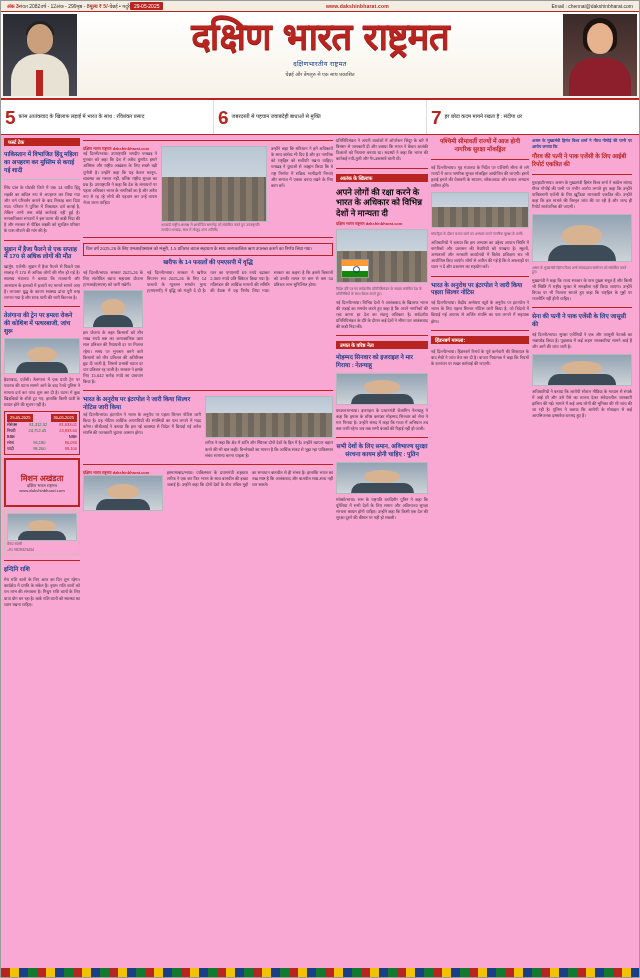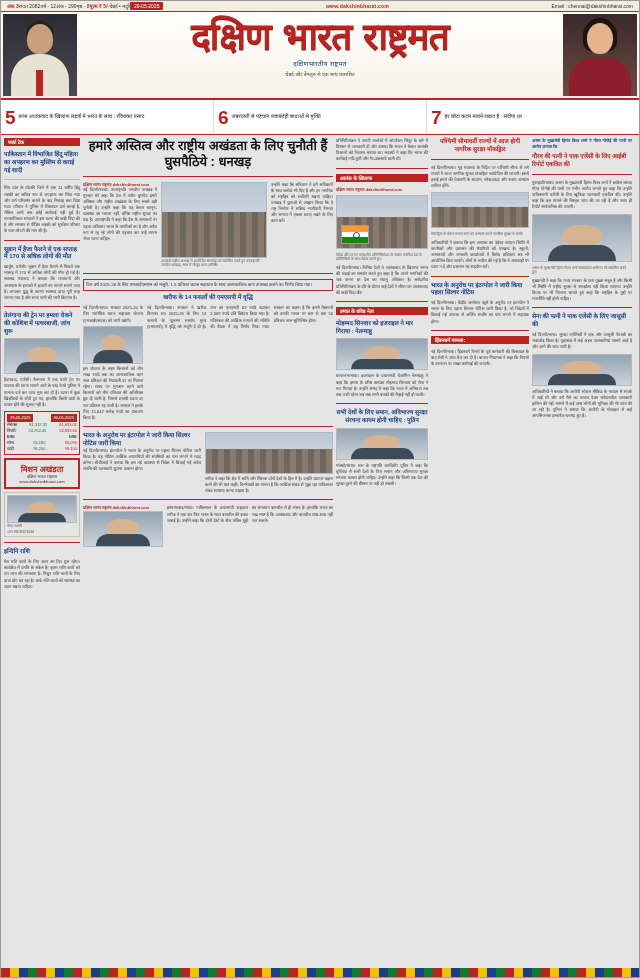--- a/index.html
+++ b/index.html
@@ -1,17 +1,17 @@
 <!DOCTYPE html>
 <html><head>
 <meta charset="utf-8">
 <style>
   html,body{margin:0;padding:0;background:#bdbdbd;}
   body{font-family:"Liberation Sans",sans-serif;}
-  .page{width:640px;height:978px;background:#e5e5e5;position:relative;overflow:hidden;
+  .page{width:640px;height:978px;background:#f9a8d4;position:relative;overflow:hidden;
         border:1px solid #999;box-sizing:border-box;}
   
   .topstrip{display:flex;align-items:center;justify-content:space-between;
             background:#f3ece0;border-bottom:1px solid #b8241f;
             font-size:5px;color:#333;padding:2px 6px;height:11px;box-sizing:border-box;}
   .topstrip .seg{white-space:nowrap;}
   .topstrip .red{color:#b8241f;font-weight:bold;}
   .topstrip .mid{flex:1;text-align:center;color:#b8241f;font-weight:bold;letter-spacing:.2px;}
   .topstrip .date{background:#b8241f;color:#fff;padding:1px 4px;border-radius:1px;}
   
@@ -77,21 +77,21 @@
   .sky{position:absolute;inset:0;background:linear-gradient(#b9c7d4,#dfe3e6);}
   .portrait{position:absolute;inset:0;background:linear-gradient(#93a3b3,#cdd3d8);}
   .portrait:after{content:"";position:absolute;left:50%;top:22%;width:40%;height:46%;
         margin-left:-20%;background:#d7b392;border-radius:50% 50% 45% 45%;}
   .portrait:before{content:"";position:absolute;left:50%;bottom:0;width:70%;height:34%;
         margin-left:-35%;background:#3d4a57;border-radius:30px 30px 0 0;z-index:2;}
   .stockbox{border:1px solid #b8241f;padding:2px;font-size:4px;}
   .stockrow{display:flex;justify-content:space-between;line-height:1.5;}
   .grn{color:#127a2e;} .red2{color:#b8241f;}
   .datechip{background:#b8241f;color:#fff;font-size:4px;padding:1px 3px;display:inline-block;}
-  .ad{border:2px solid #b8241f;text-align:center;padding:3px;}
+  .ad{border:2px solid #b8241f;text-align:center;padding:12px;}
   .ad .big{font-size:8px;font-weight:bold;color:#b8241f;}
   .ad .small{font-size:4.2px;color:#333;}
   .footstrip{position:absolute;left:0;right:0;bottom:0;height:9px;
         background:repeating-linear-gradient(90deg,#b8241f 0 9px,#f2c200 9px 18px,#1a3f87 18px 27px,#127a2e 27px 36px);}
 </style>
 </head>
 <body>
 
 <div class="page">
 
@@ -208,21 +208,20 @@
         <div class="cap">वेंकट स्वामी</div>
         <div class="cap">+91 9828323434</div>
       </div>
 
       <div class="rule"></div>
       <div class="sub-h">इन्दिनि राशि</div>
       <div class="txt">मेष राशि वालों के लिए आज का दिन शुभ रहेगा। कार्यक्षेत्र में प्रगति के संकेत हैं। वृषभ राशि वालों को धन लाभ की संभावना है। मिथुन राशि वालों के लिए यात्रा योग बन रहा है। कर्क राशि वालों को स्वास्थ्य का ध्यान रखना चाहिए।</div>
     </div>
 
     <div class="col c2">
-      <div class="hl" style="font-size:13px;text-align:center;line-height:1.25">हमारे अस्तित्व और राष्ट्रीय अखंडता के लिए चुनौती हैं घुसपैठिये : धनखड़</div>
       <div class="rule"></div>
       <div style="display:flex;gap:4px">
         <div style="width:74px">
           <div class="byline">दक्षिण भारत राष्ट्रमत
 dakshinbharat.com</div>
           <div class="txt">नई दिल्ली/भाषा। उपराष्ट्रपति जगदीप धनखड़ ने गुरुवार को कहा कि देश में अवैध घुसपैठ हमारे अस्तित्व और राष्ट्रीय अखंडता के लिए सबसे बड़ी चुनौती है। उन्होंने कहा कि यह केवल कानून-व्यवस्था का मसला नहीं, बल्कि राष्ट्रीय सुरक्षा का प्रश्न है। उपराष्ट्रपति ने कहा कि देश के संसाधनों पर पहला अधिकार भारत के नागरिकों का है और अवैध रूप से रह रहे लोगों की पहचान कर उन्हें वापस भेजा जाना चाहिए।</div>
         </div>
         <div style="flex:1">
           <div class="photo" style="height:74px">
             <div class="sky"></div>
@@ -276,20 +275,21 @@
             </div>
         </div>
         <div style="flex:1" class="txt cols2">इस्लामाबाद/भाषा। पाकिस्तान के प्रधानमंत्री शहबाज शरीफ ने एक बार फिर भारत के साथ बातचीत की इच्छा जताई है। उन्होंने कहा कि दोनों देशों के बीच लंबित मुद्दों का समाधान बातचीत से ही संभव है। हालांकि भारत का रुख स्पष्ट है कि आतंकवाद और बातचीत साथ-साथ नहीं चल सकते।</div>
       </div>
     </div>
 
     <div class="col c3">
       <div class="txt">प्रतिनिधिमंडल ने अपनी वार्ताओं में ऑपरेशन सिंदूर के बारे में विस्तार से जानकारी दी और बताया कि भारत ने केवल आतंकी ठिकानों को निशाना बनाया था। सदस्यों ने कहा कि भारत की कार्रवाई नपी-तुली और गैर-उकसावे वाली थी।</div>
       <div class="rule"></div>
       <div class="label">आतंक के खिलाफ</div>
+      <div class="hl">अपने लोगों की रक्षा करने के भारत के अधिकार को विभिन्न देशों ने मान्यता दी</div>
       <div class="byline">दक्षिण भारत राष्ट्रमत
 dakshinbharat.com</div>
       <div class="photo" style="height:52px">
         <div class="sky"></div>
           <div class="people"></div>
         <div class="flag">
             <div class="chakra"></div>
           </div>
       </div>
       <div class="cap">विदेश दौरे पर गए सर्वदलीय प्रतिनिधिमंडल के सदस्य संबंधित देश के प्रतिनिधियों के साथ बैठक करते हुए।</div>

